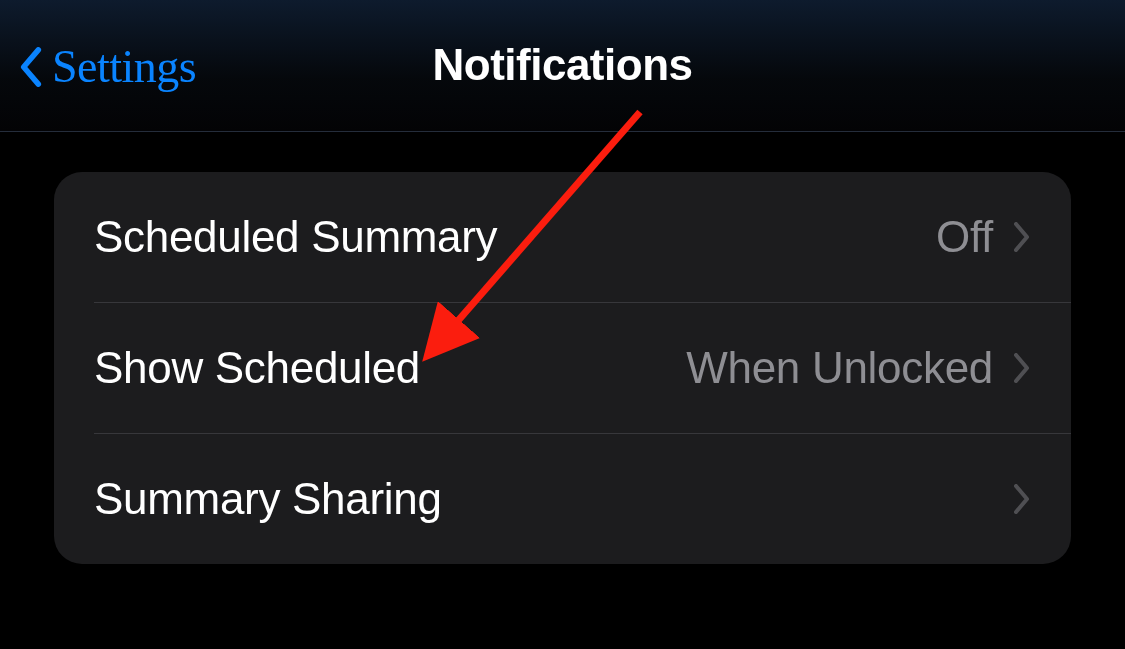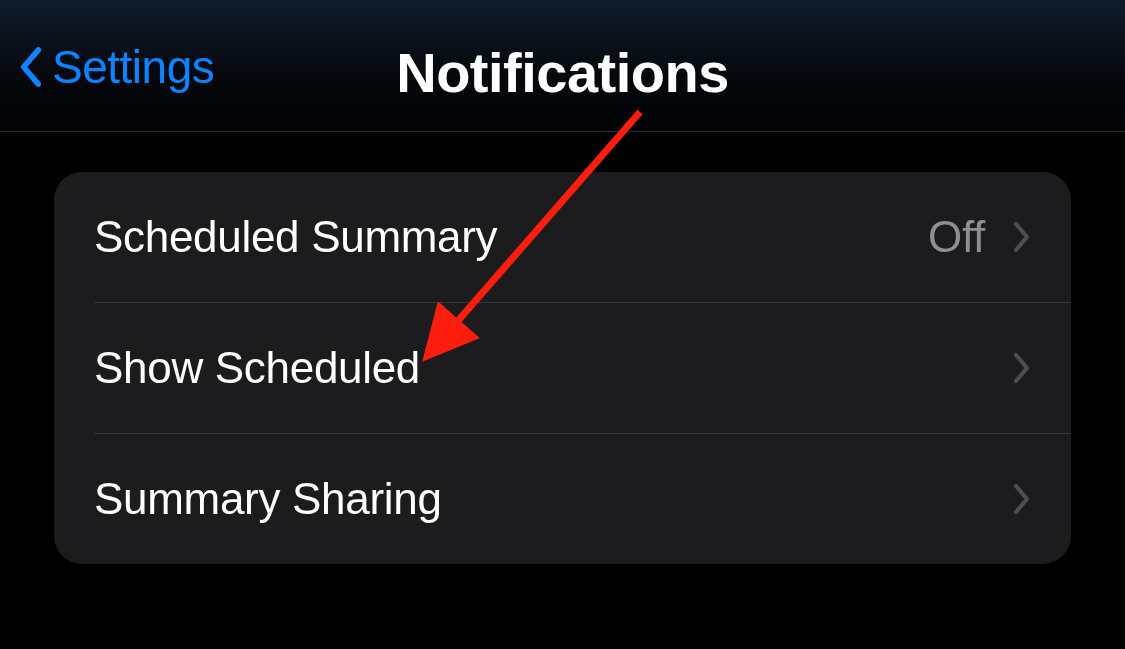--- a/index.html
+++ b/index.html
@@ -22,41 +22,42 @@
       border-bottom: 1px solid rgba(80,80,85,0.35);
     }
     .back-button {
       position: absolute;
       left: 18px;
       top: 40px;
       display: flex;
       align-items: center;
       gap: 8px;
       cursor: pointer;
+      font-family: Liberation Serif, serif;
     }
     .back-chevron {
       width: 26px;
       height: 46px;
       display: flex;
       align-items: center;
       justify-content: center;
     }
     .back-label {
       color: #0a84ff;
       font-size: 46px;
       font-weight: 400;
       letter-spacing: -0.5px;
     }
     .title {
       position: absolute;
       left: 50%;
       top: 40px;
       transform: translateX(-50%);
       color: #ffffff;
-      font-size: 56px;
+      font-size: 44px;
       font-weight: 600;
       letter-spacing: -0.5px;
     }
     .list-group {
       position: absolute;
       left: 54px;
       right: 54px;
       top: 172px;
       background: #1c1c1e;
       border-radius: 28px;
@@ -72,21 +73,21 @@
     }
     .row-label {
       color: #ffffff;
       font-size: 44px;
       font-weight: 400;
       letter-spacing: -0.3px;
     }
     .row-right {
       display: flex;
       align-items: center;
-      gap: 28px;
+      gap: 20px;
     }
     .row-value {
       color: #8e8e93;
       font-size: 44px;
       font-weight: 400;
       letter-spacing: -0.3px;
     }
     .chevron-right {
       width: 18px;
       height: 32px;
@@ -126,20 +127,21 @@
         <svg viewBox="0 0 18 32" width="18" height="32">
           <polyline points="3,3 14,16 3,29" fill="none" stroke="#8e8e93" stroke-width="4" stroke-linecap="round" stroke-linejoin="round"></polyline>
         </svg>
       </span>
     </span>
   </div>
   <div class="separator"></div>
   <div class="list-row">
     <span class="row-label">Show Scheduled</span>
     <span class="row-right">
+      <span class="row-value">When Unlocked</span>
       <span class="chevron-right">
         <svg viewBox="0 0 18 32" width="18" height="32">
           <polyline points="3,3 14,16 3,29" fill="none" stroke="#8e8e93" stroke-width="4" stroke-linecap="round" stroke-linejoin="round"></polyline>
         </svg>
       </span>
     </span>
   </div>
   <div class="separator"></div>
   <div class="list-row">
     <span class="row-label">Summary Sharing</span>

